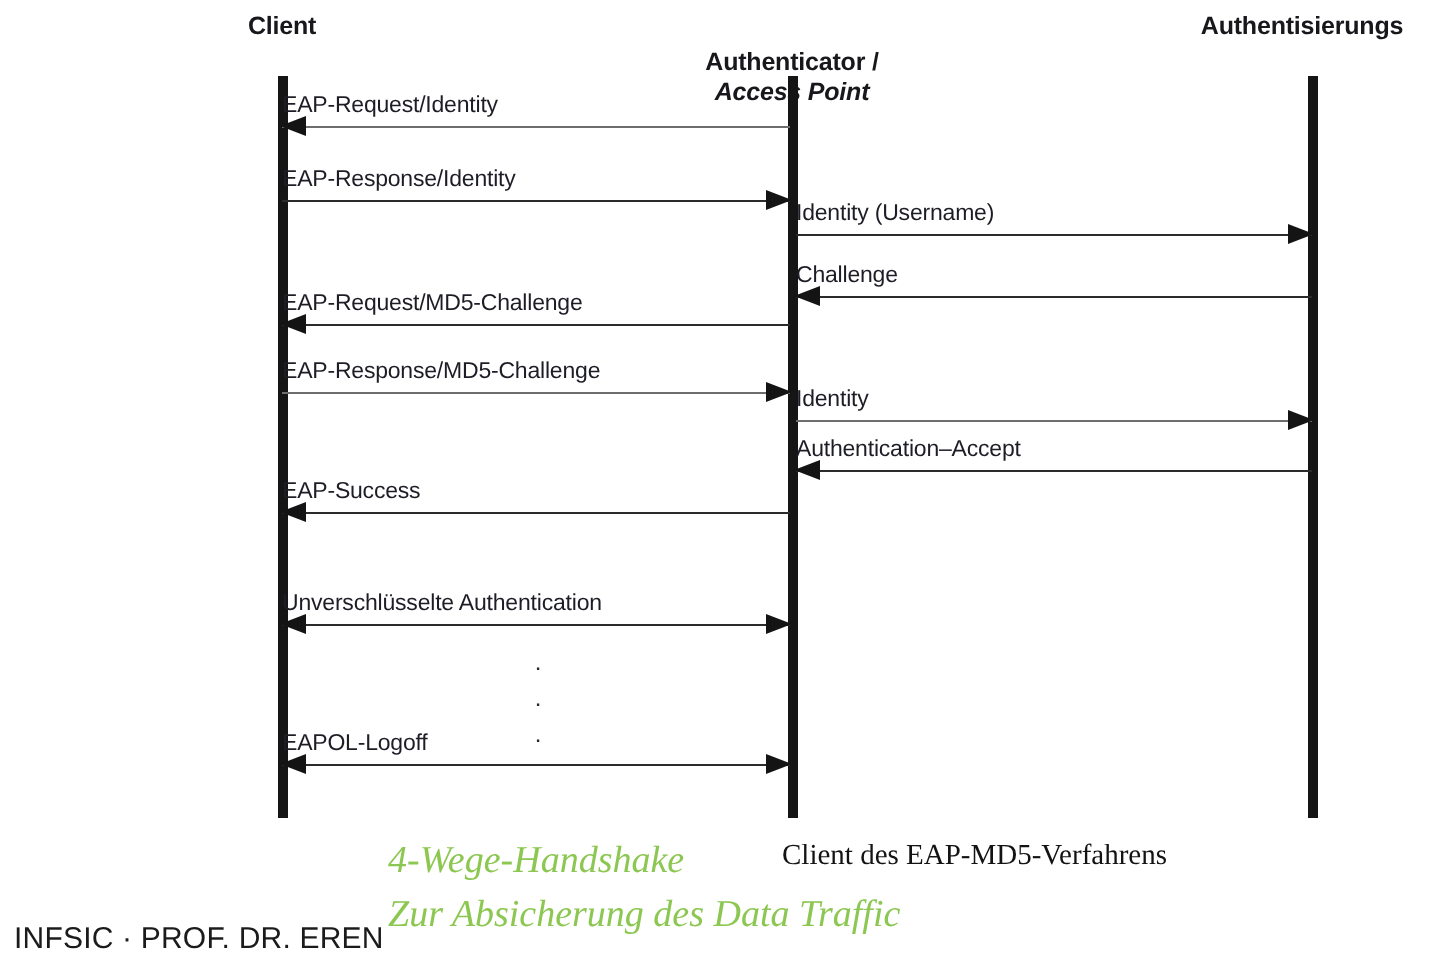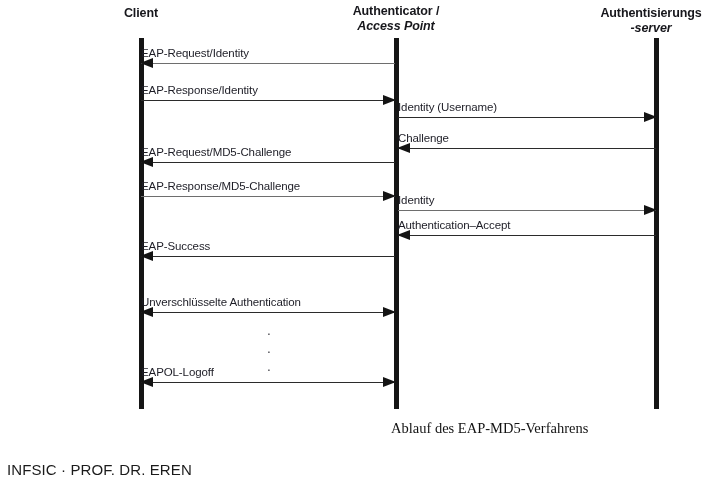--- a/index.html
+++ b/index.html
@@ -32,21 +32,21 @@
     font-weight: bold;
     font-size: 12.5px;
     line-height: 15px;
     color: #17171c;
     letter-spacing: -0.1px;
     white-space: nowrap;
   }
   .actor-header .line2 { display: block; font-style: italic; }
 
   #hdr-client   { left: 76px;  top: 6px;  width: 130px; }
-  #hdr-auth     { left: 326px; top: 4px;  width: 140px; }
+  #hdr-auth     { left: 326px; top: 24px;  width: 140px; }
   #hdr-server   { left: 581px; top: 6px;  width: 140px; }
 
   
   .lifeline {
     position: absolute;
     background: #151515;
     width: 5px;
     top: 38px;
     height: 371px;
   }
@@ -156,21 +156,20 @@
 
   <div class="actor-header" id="hdr-client">
     <span>Client</span>
   </div>
   <div class="actor-header" id="hdr-auth">
     <span>Authenticator /</span>
     <span class="line2">Access Point</span>
   </div>
   <div class="actor-header" id="hdr-server">
     <span>Authentisierungs</span>
-    <span class="line2">-server</span>
   </div>
 
   <div class="lifeline" id="lifeline-client"></div>
   <div class="lifeline" id="lifeline-auth"></div>
   <div class="lifeline" id="lifeline-server"></div>
 
   <div class="msg gray" style="left:141px; top:63px; width:254px;">
     <div class="shaft"></div>
     <div class="head left"></div>
     <div class="label">EAP-Request/Identity</div>
@@ -237,18 +236,22 @@
     <div class="head right"></div>
     <div class="label">EAPOL-Logoff</div>
   </div>
 
   <div id="ellipsis">
     <span>.</span>
     <span>.</span>
     <span>.</span>
   </div>
 
-
-  <div class="caption" id="caption-black">Ablauf des EAP-MD5-Verfahrens</div>
+  <div class="caption" id="caption-green">
+    <span>4-Wege-Handshake</span>
+    <span class="l2">Zur Absicherung des Data Traffic</span>
+  </div>
+
+  <div class="caption" id="caption-black">Client des EAP-MD5-Verfahrens</div>
 
   <div id="footer">INFSIC · PROF. DR. EREN</div>
 
 </div>
 
 </body></html>

